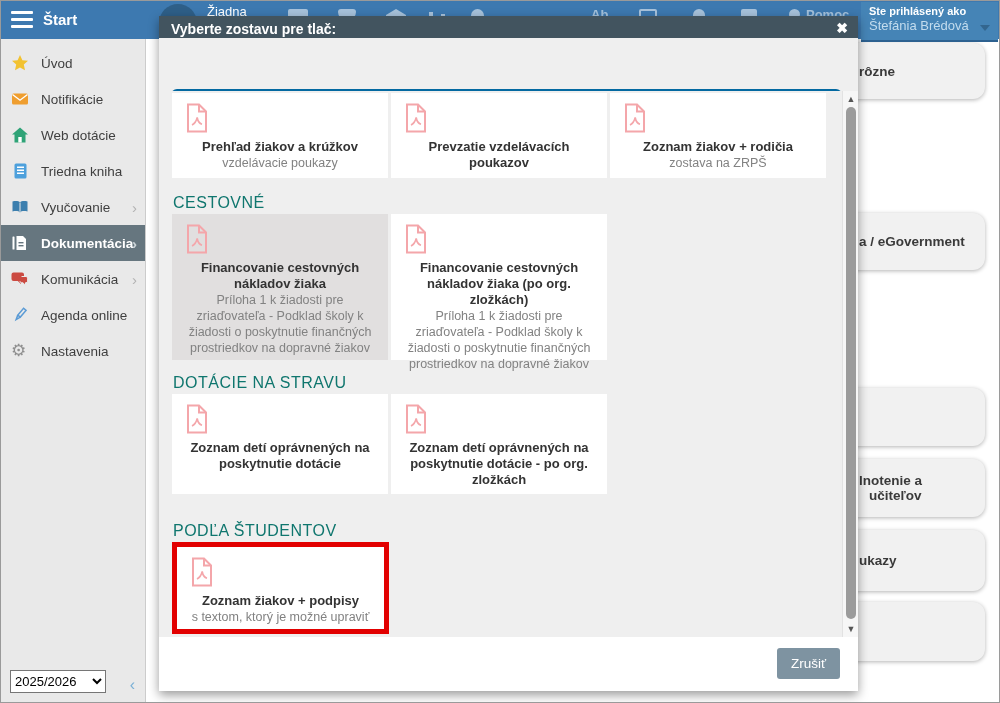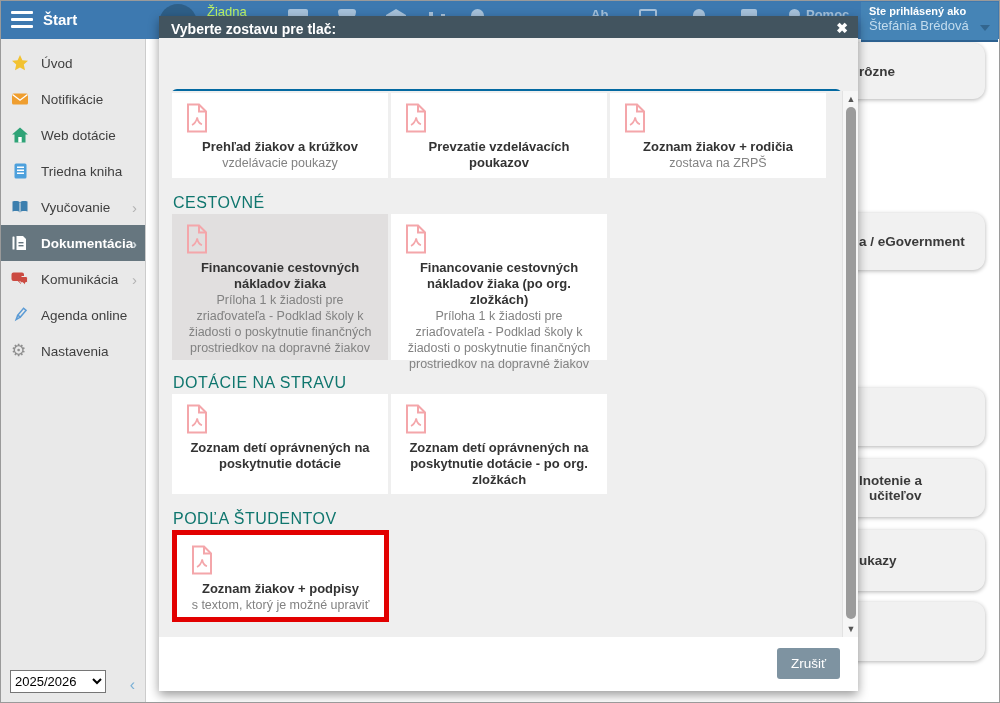--- a/index.html
+++ b/index.html
@@ -5,21 +5,21 @@
   * { margin:0; padding:0; box-sizing:border-box; }
   body { font-family:"Liberation Sans", sans-serif; background:#fff; }
   .screen { position:relative; width:1000px; height:703px; border:1px solid #9a9a9a; overflow:hidden; background:#fff; }
 
   
   .topbar { position:absolute; left:0; top:0; width:100%; height:38px; background:#3d79b0; z-index:2; }
   .hamburger { position:absolute; left:10px; top:10px; width:22px; height:17px; cursor:pointer; }
   .hamburger span { display:block; height:3px; background:#fff; margin-bottom:4px; border-radius:1px; }
   .start-label { position:absolute; left:42px; top:10px; color:#fff; font-size:15px; font-weight:bold; }
   .avatar-circle { position:absolute; left:158px; top:3px; width:38px; height:38px; border-radius:50%; background:#2e5f88; color:#cfe0ee; text-align:center; font-size:13px; line-height:34px; }
-  .ziadna { position:absolute; left:206px; top:3px; color:#bef264; font-size:13px; }
+  .ziadna { position:absolute; left:206px; top:3px; color:#ffffff; font-size:13px; }
   .mini { position:absolute; top:8px; opacity:.55; }
   .mini .blob { background:#fff; }
   .top-right-label { position:absolute; top:6px; color:#e8f1f8; font-size:13px; opacity:.6; }
 
   .user-box { position:absolute; right:1px; top:1px; width:137px; height:40px; background:#4584b6; border-bottom:2px solid #2d6190; padding:3px 8px; z-index:3; cursor:pointer; }
   .user-box .l1 { color:#fff; font-size:11px; font-weight:bold; }
   .user-box .l2 { color:#c3dcee; font-size:13px; margin-top:1px; }
   .user-box .caret { position:absolute; right:8px; bottom:9px; width:0; height:0; border-left:5px solid transparent; border-right:5px solid transparent; border-top:6px solid #33668f; }
 
   
@@ -322,21 +322,21 @@
                   <path d="M4,1.5 h11 l7,7 V28.5 H4 Z" fill="none" stroke="#f4a6aa" stroke-width="2"></path>
                   <path d="M15,1.5 V8.5 h7" fill="none" stroke="#f4a6aa" stroke-width="2"></path>
                   <path d="M8,22 C10,21 12.5,17.5 13.2,14.5 C13.8,18 15.5,20.5 18,21.2" fill="none" stroke="#f4a6aa" stroke-width="1.6"></path>
                 </svg>
               </div>
             <div class="t">Zoznam detí oprávnených na poskytnutie dotácie - po org. zložkách</div>
             <div class="s"></div>
           </div>
         </div>
 
-        <div class="sec-heading" style="margin-top:16px;">PODĽA ŠTUDENTOV</div>
+        <div class="sec-heading" style="margin-top:28px;">PODĽA ŠTUDENTOV</div>
         <div class="cardrow">
           <div class="hl-wrap">
             <div class="card">
               <div class="pdf">
                   <svg width="26" height="30" viewBox="0 0 26 30">
                     <path d="M4,1.5 h11 l7,7 V28.5 H4 Z" fill="none" stroke="#f4a6aa" stroke-width="2"></path>
                     <path d="M15,1.5 V8.5 h7" fill="none" stroke="#f4a6aa" stroke-width="2"></path>
                     <path d="M8,22 C10,21 12.5,17.5 13.2,14.5 C13.8,18 15.5,20.5 18,21.2" fill="none" stroke="#f4a6aa" stroke-width="1.6"></path>
                   </svg>
                 </div>

